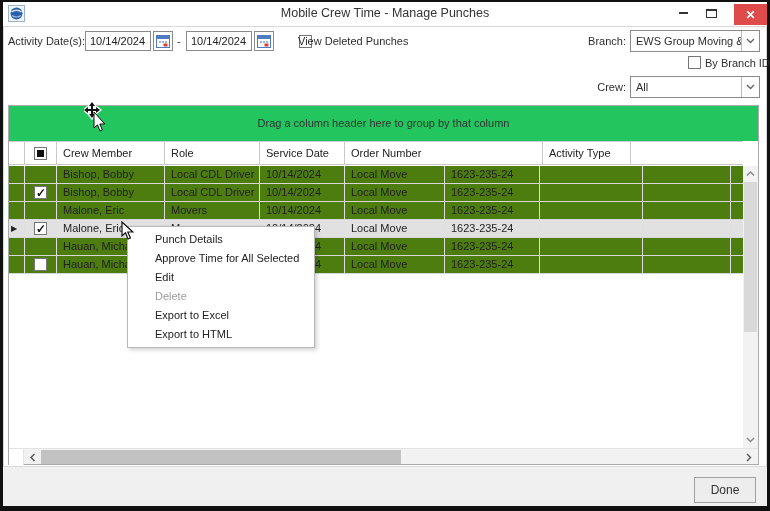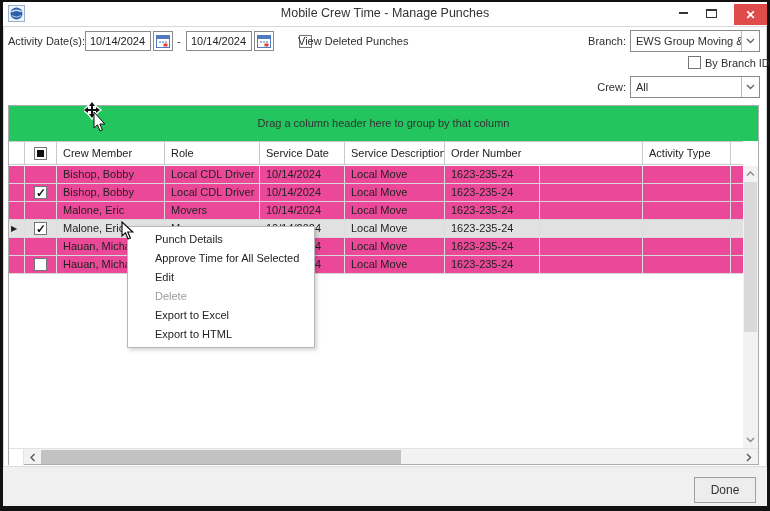--- a/index.html
+++ b/index.html
@@ -39,21 +39,21 @@
   .combo .arrow{width:18px;border-left:1px solid #bbb;display:flex;align-items:center;justify-content:center;background:#fdfdfd;}
 
   
   .grid{position:absolute;left:8px;top:105px;width:751px;height:360px;border:1px solid #ababab;background:#fff;}
   .groupby{position:absolute;left:0;top:0;right:0;height:35px;background:#22c55e;text-align:center;line-height:35px;color:#333;}
   .hdr{position:absolute;left:0;top:35px;width:734px;height:24px;display:flex;border-top:1px solid #c9c9c9;border-bottom:1px solid #c9c9c9;background:#fff;}
   .hcell{border-left:1px solid #c9c9c9;line-height:22px;padding-left:6px;color:#222;white-space:nowrap;overflow:hidden;}
   .hcell:first-child{border-left:none;}
   .hcell.cbcell{display:flex;align-items:center;justify-content:center;padding-left:0;}
   .rows{position:absolute;left:0;top:60px;width:734px;}
-  .grow{display:flex;height:18px;border-bottom:1px solid #d8d8d8;background:#ec4899;}
+  .grow{display:flex;height:18px;border-bottom:1px solid #d8d8d8;background:#4d7c0f;}
   .grow.sel{background:#e1e1e1;}
   .grow.sel .gcell{background:#e1e1e1;}
   .gcell{border-left:1px solid #dedede;line-height:17px;padding-left:6px;white-space:nowrap;overflow:hidden;color:#222;}
   .gcell:first-child{border-left:none;}
   .gcell.cbcell{display:flex;align-items:center;justify-content:center;padding-left:0;}
   .gcell.indcell{padding-left:2px;font-size:8px;line-height:17px;color:#222;}
 
   
   .vsb{position:absolute;right:0;top:60px;bottom:16px;width:15px;background:#f2f2f2;}
   .vsb .up{position:absolute;top:2px;left:0;width:15px;height:12px;display:flex;align-items:center;justify-content:center;}
@@ -160,21 +160,20 @@
       <span>Drag a column header here to group by that column</span>
     </div>
     <div class="hdr" id="grid-header">
         <div class="hcell" style="width: 15px;"></div>
         <div class="hcell cbcell" style="width: 32px;">
           <span class="cb indet"></span>
         </div>
         <div class="hcell" style="width: 108px;">Crew Member</div>
         <div class="hcell" style="width: 95px;">Role</div>
         <div class="hcell" style="width: 85px;">Service Date</div>
-        <div class="hcell" style="width: 100px;">Service Description</div>
         <div class="hcell" style="width: 95px;">Order Number</div>
         <div class="hcell" style="width: 103px; margin-top: 24px;">Work Ticket</div>
         <div class="hcell" style="width: 88px;">Activity Type</div>
         <div class="hcell" style="width: 13px;"></div>
       </div>
     <div class="rows" id="grid-rows">
         <div class="grow">
           <div class="gcell indcell" style="width: 15px;"></div>
           <div class="gcell cbcell" style="width: 32px;"></div>
           <div class="gcell" style="width: 108px;">Bishop, Bobby</div>

